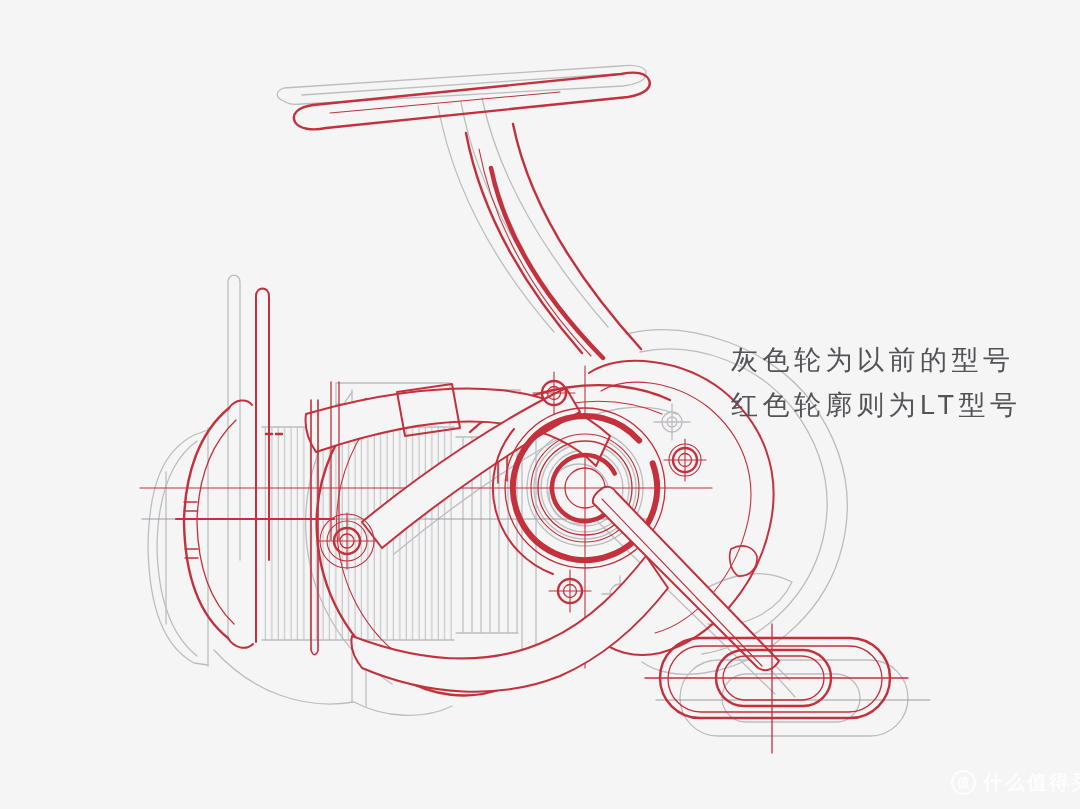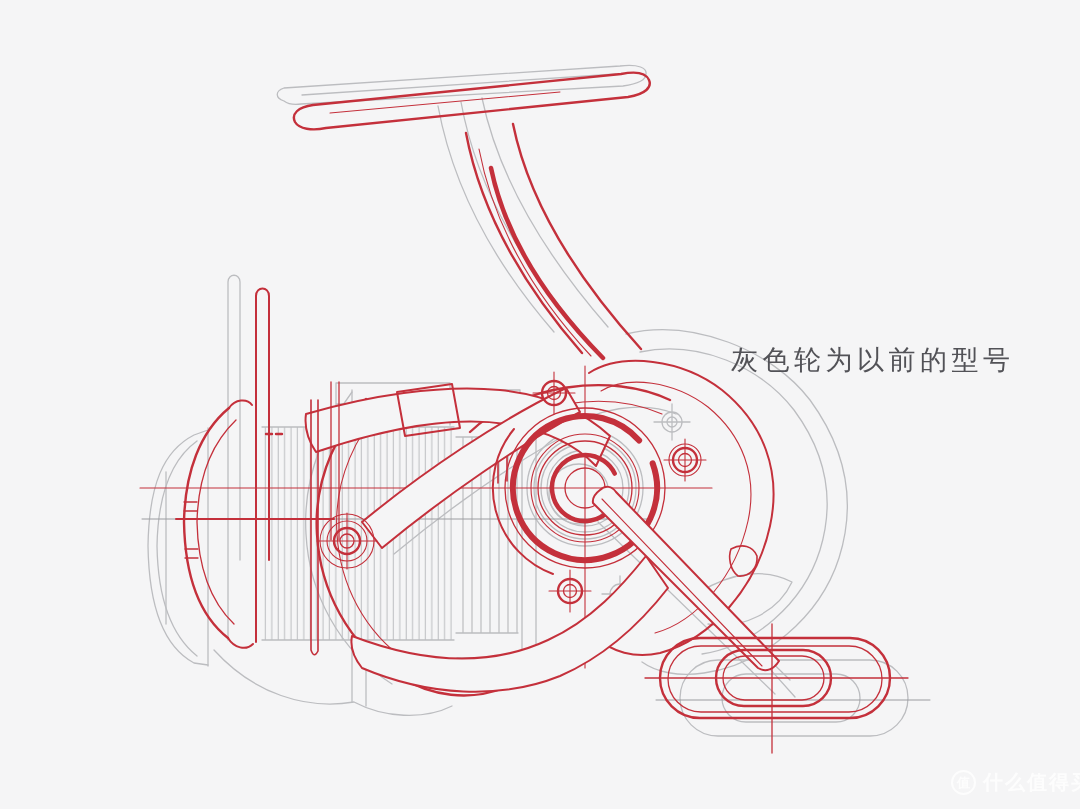--- a/index.html
+++ b/index.html
@@ -210,19 +210,20 @@
         <rect class="r r24" x="660" y="638" width="230" height="80" rx="40"></rect>
         <rect class="r r13" x="668" y="646" width="214" height="66" rx="33"></rect>
         <rect class="r r24" x="716" y="650" width="115" height="56" rx="28"></rect>
         <rect class="r r13" x="723" y="656" width="101" height="44" rx="22"></rect>
       </g>
     </g>
   </svg>
 
   <div class="annotation">
     <div>灰色轮为以前的型号</div>
+    <div>红色轮廓则为LT型号</div>
   </div>
 
   <div class="watermark">
     <span class="wm-badge">值</span>
     <span class="wm-text">什么值得买</span>
   </div>
 </div>
 
 </body></html>

